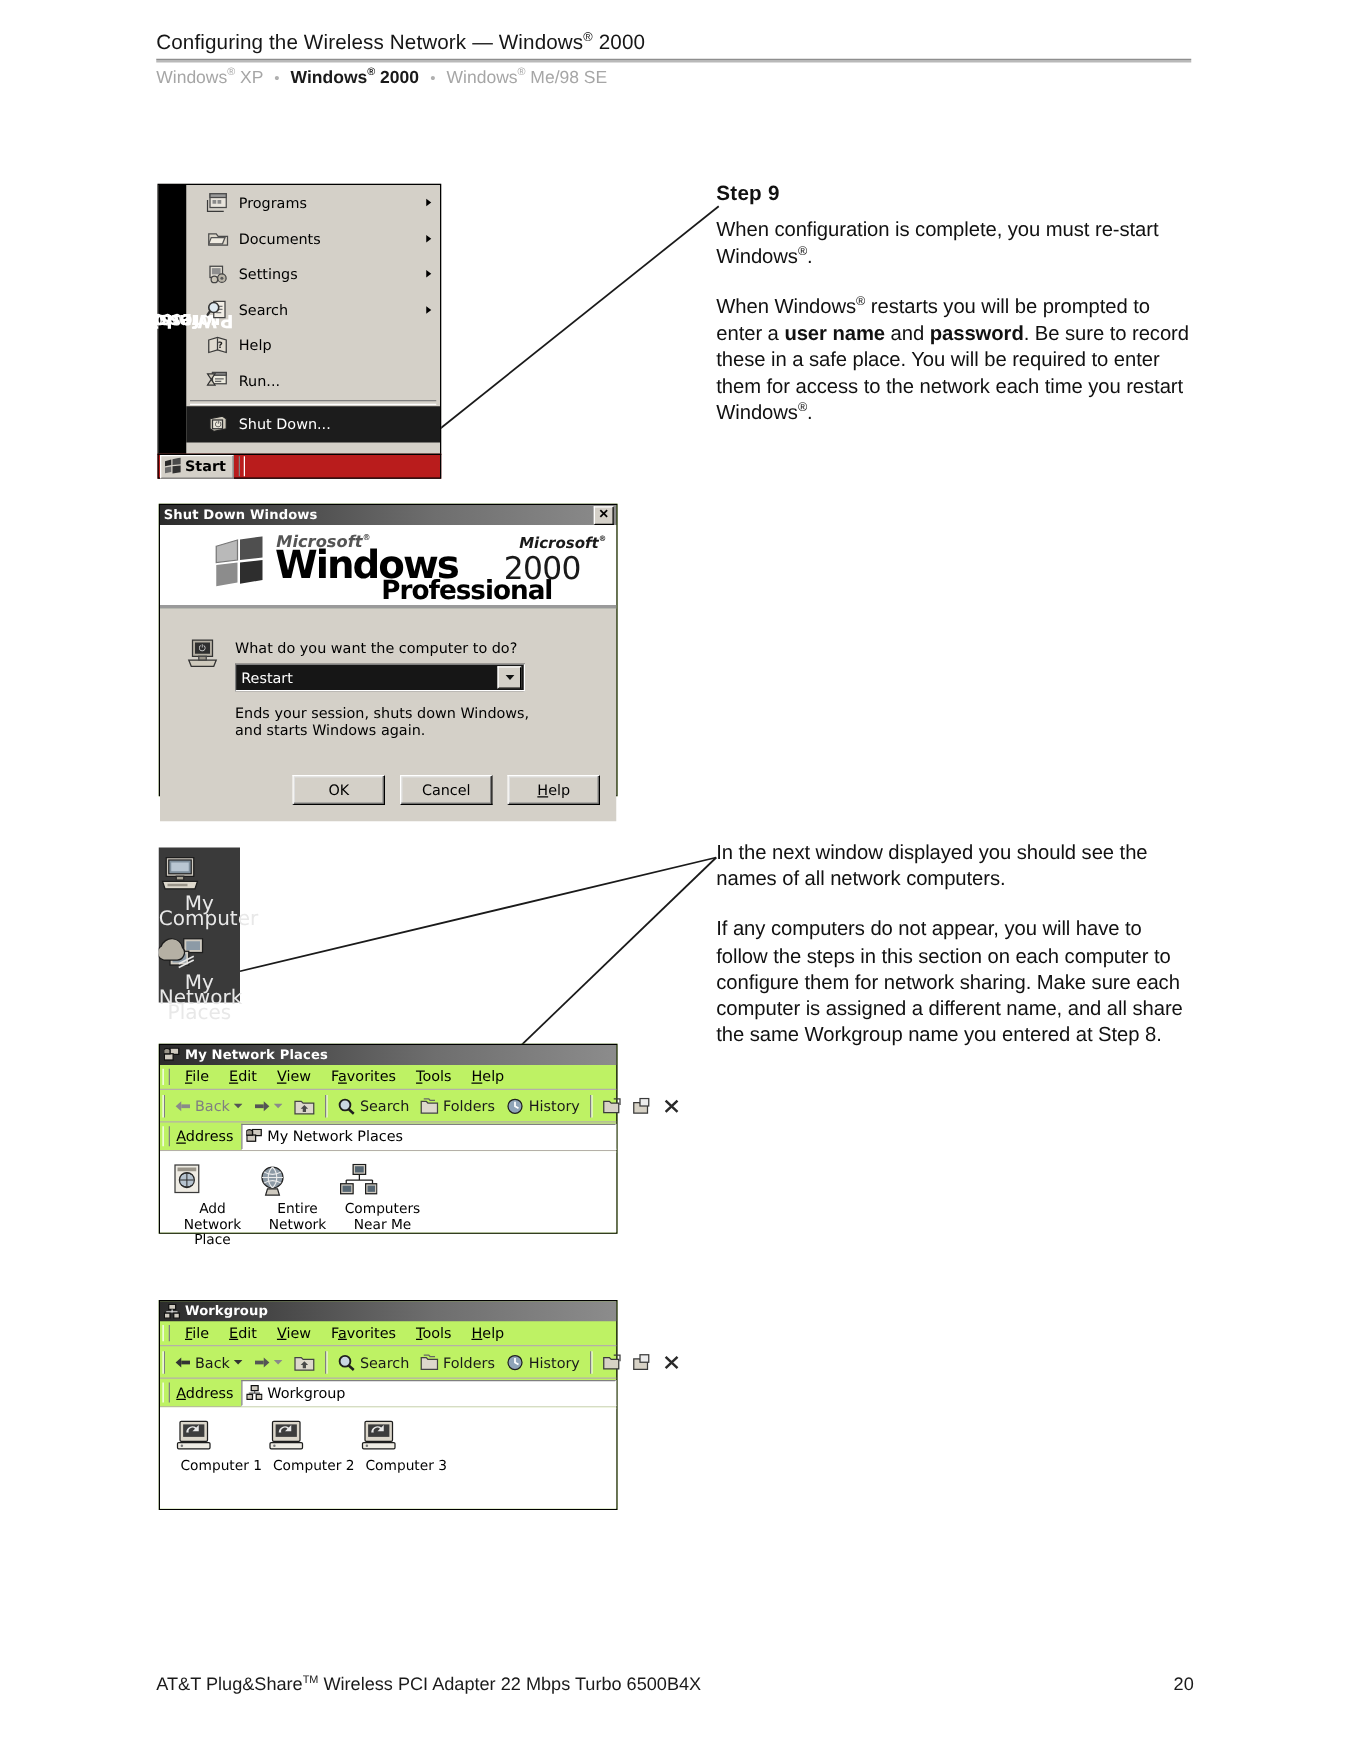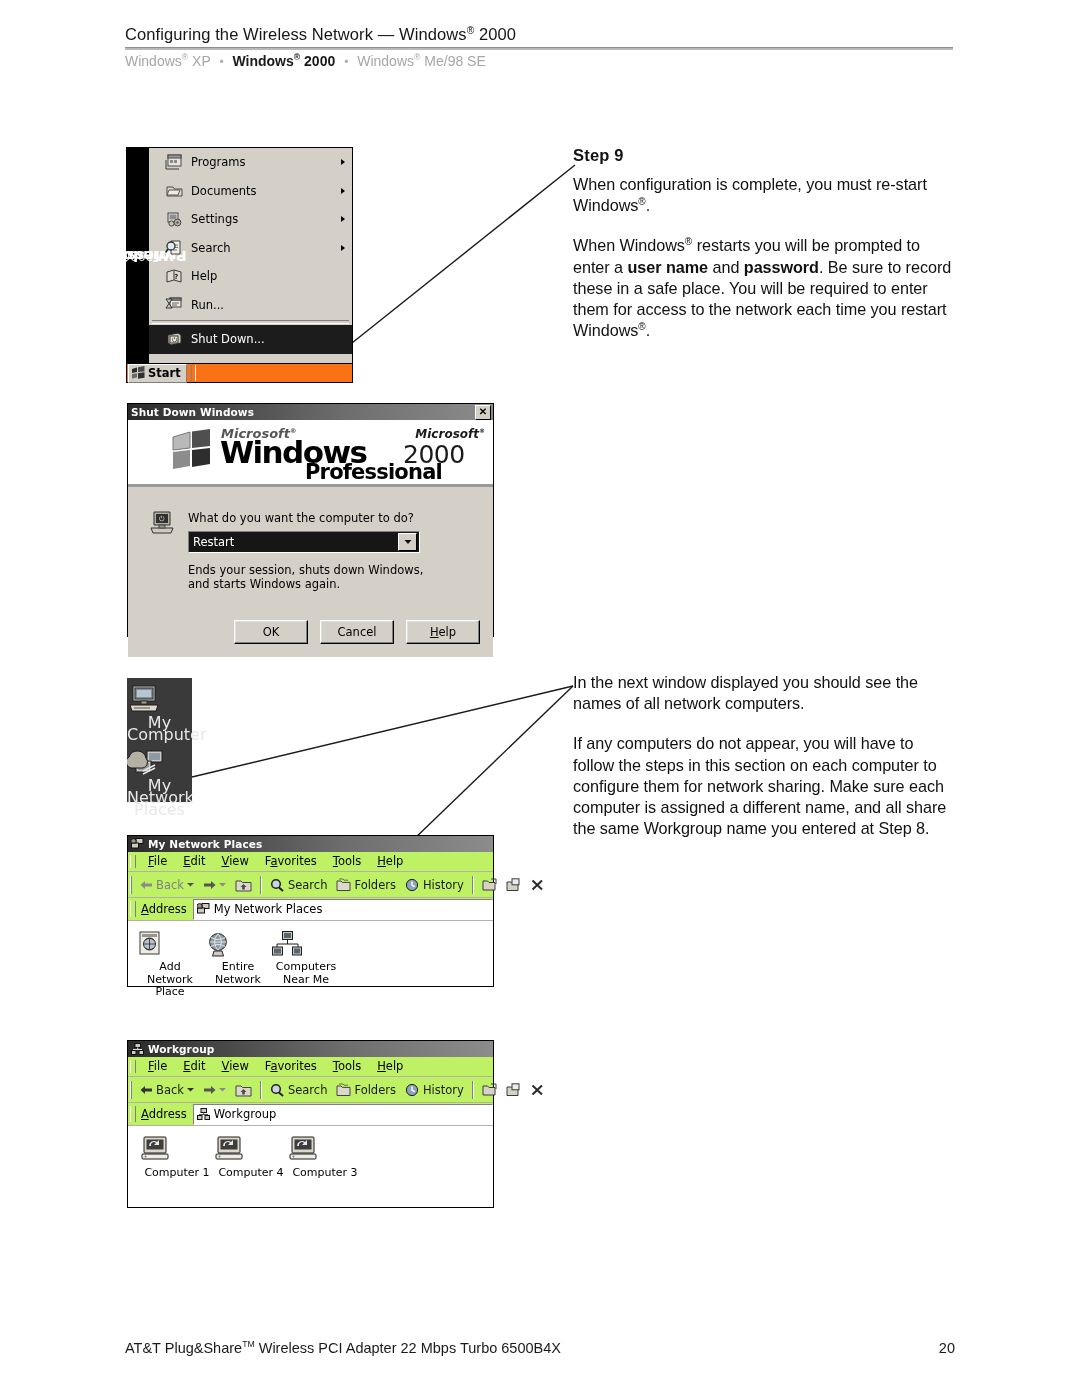--- a/index.html
+++ b/index.html
@@ -175,21 +175,21 @@
   .sm-item .arrow {
     width: 0; height: 0; margin-right: 7px;
     border-left: 4px solid #000; border-top: 3.5px solid transparent;
     border-bottom: 3.5px solid transparent;
   }
   .sm-div { height: 2px; margin: 1px 3px 1px 3px;
             border-top: 1px solid #808080; border-bottom: 1px solid #fff; }
 
   #taskbar {
     position: absolute; left: 126px; top: 363px; width: 227px; height: 20px;
-    background: #f97316; border: 1px solid #000; box-sizing: border-box;
+    background: #b91c1c; border: 1px solid #000; box-sizing: border-box;
     display: flex; align-items: center; padding: 1px;
   }
   .start-btn {
     height: 17px; display: flex; align-items: center; gap: 2px;
     padding: 0 5px 0 2px; background: #d4d0c8;
     border: 1px solid; border-color: #fff #808080 #808080 #fff;
     font-size: 11.5px; font-weight: bold; color: #000;
   }
   .tb-div { width:3px; height:16px; margin-left:4px;
             border-left:1px solid #808080; border-right:1px solid #fff;}
@@ -835,21 +835,21 @@
         <div class="ig-item" style="width:74px">
           <span>
             <svg width="30" height="28" viewBox="0 0 30 28">
               <rect x="4" y="1" width="22" height="16" rx="1" fill="#dcd7cb" stroke="#1d1d1d"></rect>
               <rect x="6.5" y="3.5" width="17" height="10" fill="#3d3d3d"></rect>
               <path d="M9 10 a5 5 0 0 1 8 -4 l2 -2 l0 5 l-5 0 l2 -2 a3 3 0 0 0 -5 3 Z" fill="#e8e8e8"></path>
               <rect x="2" y="18" width="26" height="5" rx="1" fill="#efece4" stroke="#1d1d1d"></rect>
               <circle cx="5.5" cy="20.5" r="1" fill="#777"></circle>
             </svg>
           </span>
-          <div class="lbl">Computer 4</div>
+          <div class="lbl">Computer 2</div>
         </div>
         <div class="ig-item" style="width:74px">
           <span>
             <svg width="30" height="28" viewBox="0 0 30 28">
               <rect x="4" y="1" width="22" height="16" rx="1" fill="#dcd7cb" stroke="#1d1d1d"></rect>
               <rect x="6.5" y="3.5" width="17" height="10" fill="#3d3d3d"></rect>
               <path d="M9 10 a5 5 0 0 1 8 -4 l2 -2 l0 5 l-5 0 l2 -2 a3 3 0 0 0 -5 3 Z" fill="#e8e8e8"></path>
               <rect x="2" y="18" width="26" height="5" rx="1" fill="#efece4" stroke="#1d1d1d"></rect>
               <circle cx="5.5" cy="20.5" r="1" fill="#777"></circle>
             </svg>

